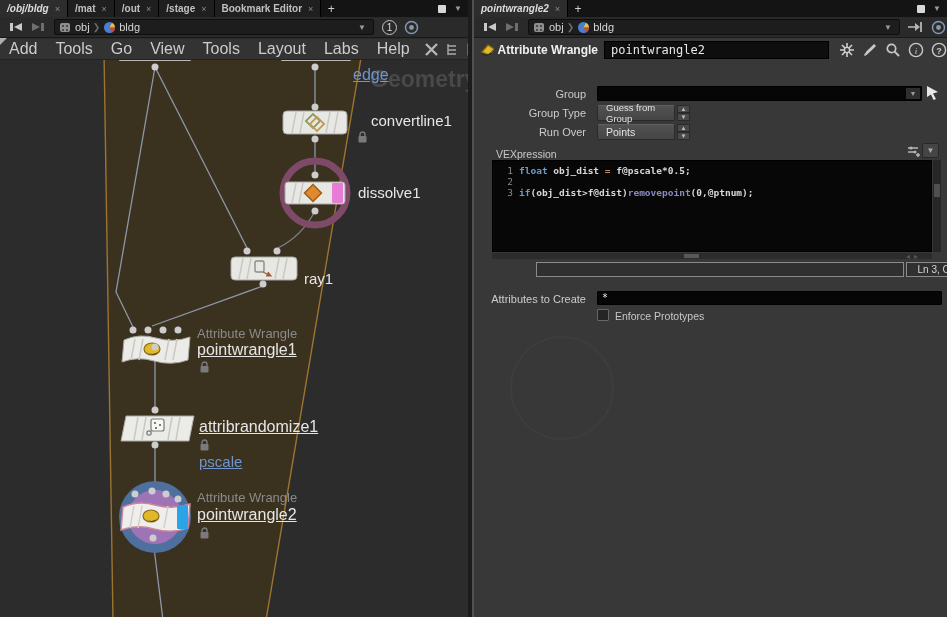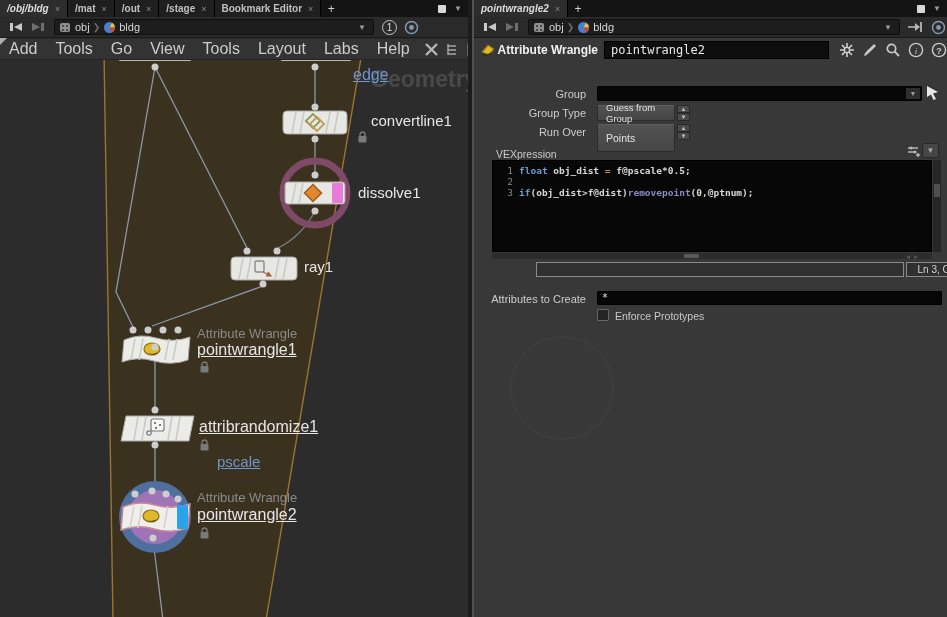--- a/index.html
+++ b/index.html
@@ -386,25 +386,25 @@
               <path d="M2,4 V2.5 A2.5,2.5 0 0,1 7,2.5 V4" fill="none" stroke="#7a7a7a" stroke-width="1.4"></path>
               <rect x="0.5" y="4" width="8" height="6.5" rx="1" fill="#7a7a7a"></rect>
             </g>
         </g>
       </svg>
 
       <div class="net-label lbl-watermark" style="left:370px; top:6px;">Geometry</div>
       <div class="net-label lbl-comment" style="left:353px; top:6px; font-size:16px;">edge</div>
       <div class="net-label lbl-name" style="left:352px; top:52px;margin-left:19px;">convertline1</div>
       <div class="net-label lbl-name" style="left:358px; top:124px;">dissolve1</div>
-      <div class="net-label lbl-name" style="left:304px; top:198px;">ray1</div>
+      <div class="net-label lbl-name" style="left:304px; top:210px;">ray1</div>
       <div class="net-label lbl-type" style="left:197px; top:266px;">Attribute Wrangle</div>
       <div class="net-label lbl-name-lg" style="left:197px; top:281px;">pointwrangle1</div>
       <div class="net-label lbl-name-lg" style="left:199px; top:358px;">attribrandomize1</div>
-      <div class="net-label lbl-comment" style="left:217px; top:393px;">pscale</div>
+      <div class="net-label lbl-comment" style="left:199px; top:393px;">pscale</div>
       <div class="net-label lbl-type" style="left:197px; top:430px;">Attribute Wrangle</div>
       <div class="net-label lbl-name-lg" style="left:197px; top:446px;">pointwrangle2</div>
     </div>
   </div>
 
   <div id="pane-divider"></div>
 
   <div id="right-pane">
 
     <div class="tabbar">
@@ -504,21 +504,21 @@
     <div class="prow-label" style="left:0; top:107px; width:112px;">Group Type</div>
     <div class="dropdown" style="left:123px; top:105px; width:78px; height:16px; font-size:9.5px;">
       <span>Guess from Group</span>
     </div>
     <div class="spinner" style="left:203px; top:105px; height:16px;">
       <span>▲</span>
         <span>▼</span>
     </div>
 
     <div class="prow-label" style="left:0; top:126px; width:112px;">Run Over</div>
-    <div class="dropdown" style="left:123px; top:124px; width:78px; height:28px;">
+    <div class="dropdown" style="left:123px; top:124px; width:78px; height:16px;">
       <span>Points</span>
     </div>
     <div class="spinner" style="left:203px; top:124px; height:16px;">
       <span>▲</span>
         <span>▼</span>
     </div>
 
     <div class="vex-label" style="left:22px; top:148px;">VEXpression</div>
     <svg style="position:absolute; left:432px; top:144px;" width="14" height="14">
       <path d="M2,4 H12 M2,8 H8" stroke="#b5b5b5" stroke-width="1.6"></path>

